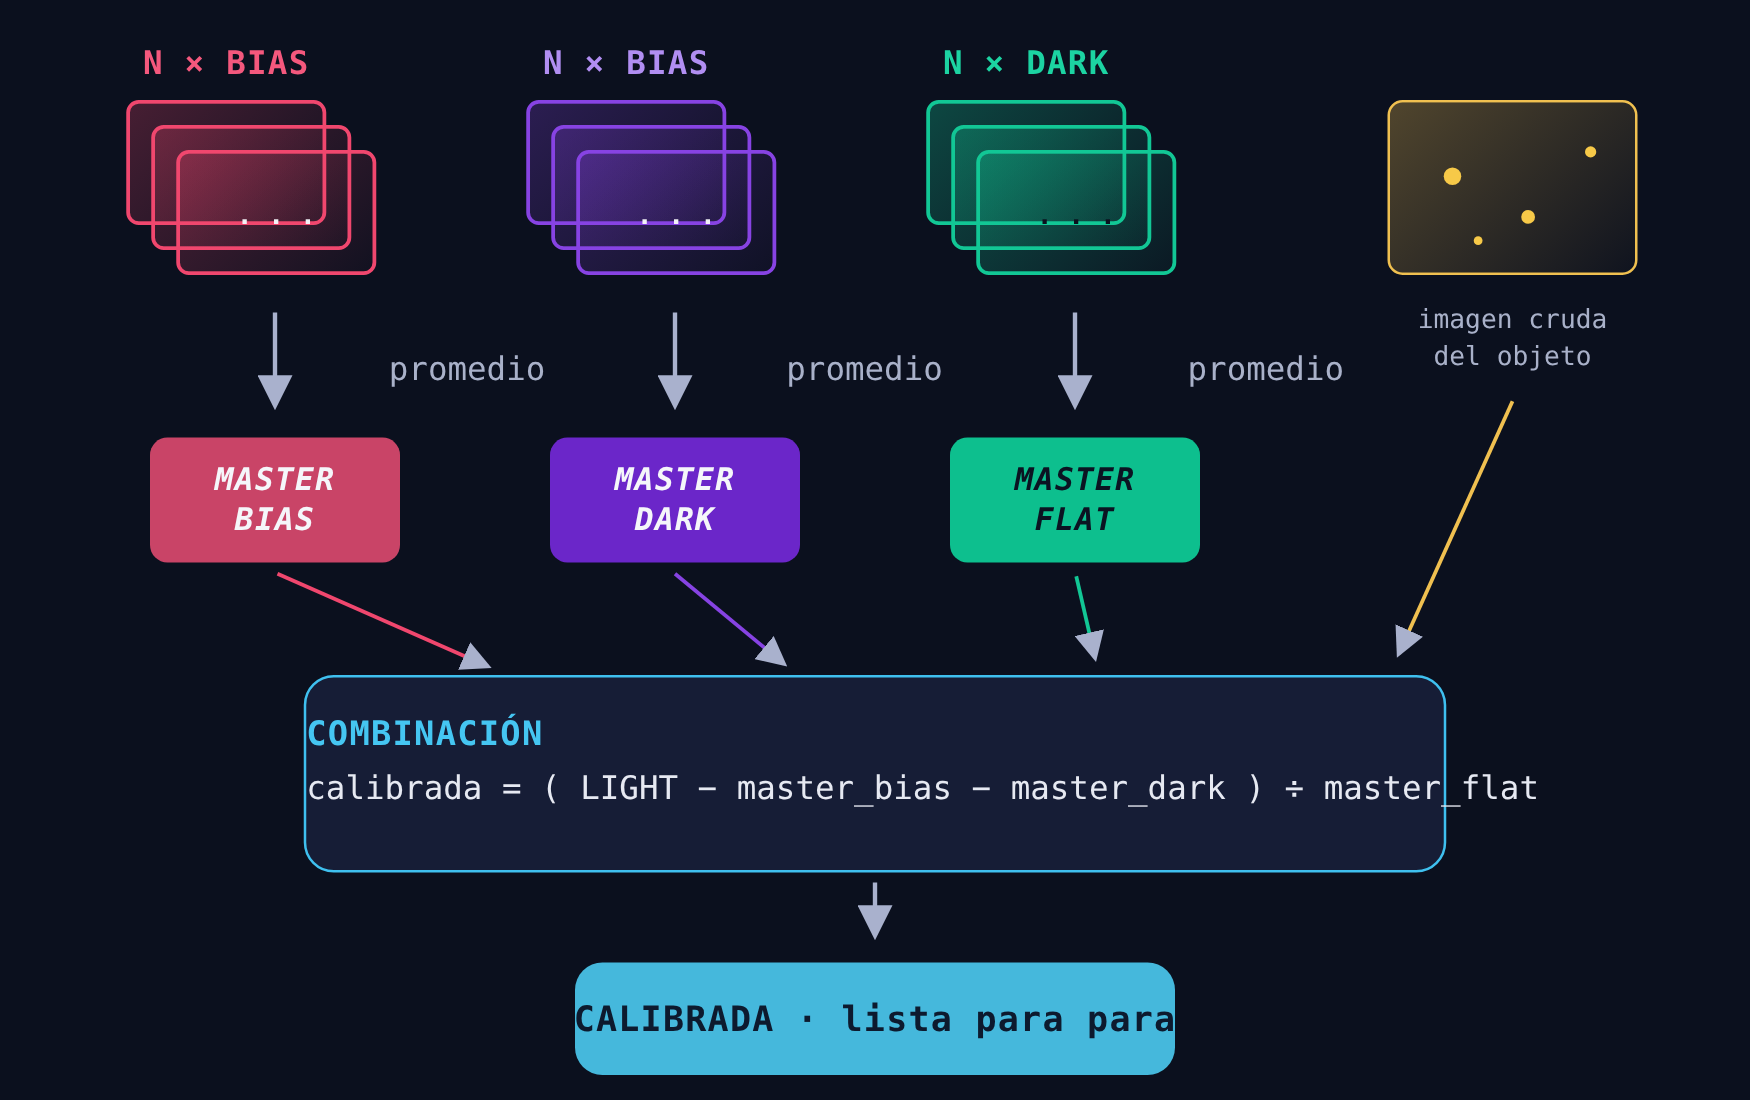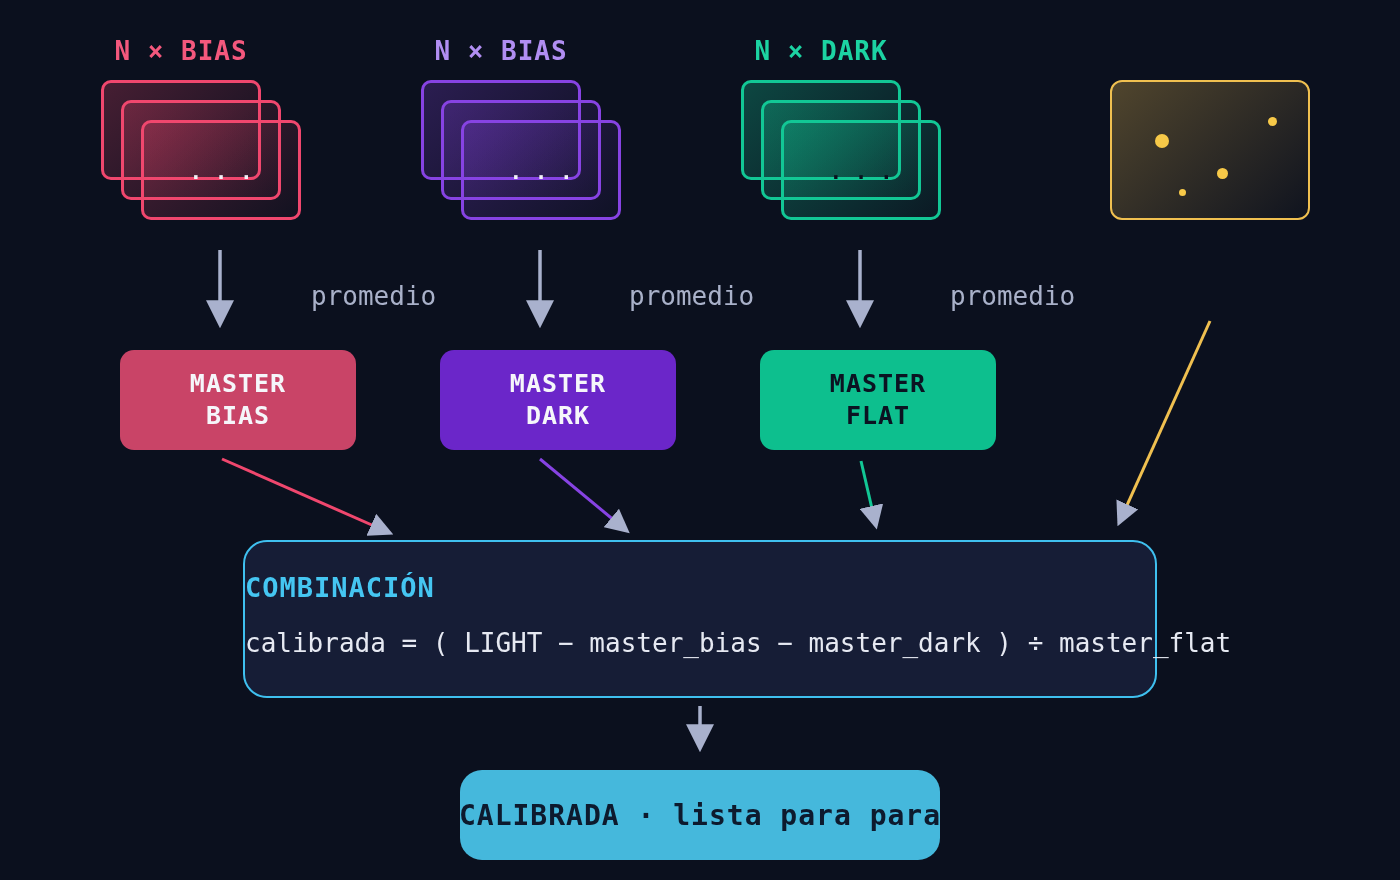--- a/index.html
+++ b/index.html
@@ -33,30 +33,30 @@
 
   .light-box{position:absolute;left:1110px;top:80px;width:200px;height:140px;border:2.5px solid var(--light);
     border-radius:12px;box-sizing:border-box;background:linear-gradient(135deg,rgba(240,192,80,.30),rgba(240,192,80,.02));}
   .star{position:absolute;border-radius:50%;background:var(--light-label);}
   .caption{position:absolute;left:1110px;top:240px;width:200px;text-align:center;color:var(--muted);
     font-size:21px;line-height:30px;white-space:pre-line;}
 
   .promedio{position:absolute;top:281px;color:var(--muted);font-size:26px;}
   .p1{left:311px;} .p2{left:629px;} .p3{left:950px;}
 
-  .master{position:absolute;top:350px;width:236px;height:100px;border-radius:14px;display:flex;align-items:center;
-    justify-content:center;text-align:center;font-size:25px;font-weight:bold;line-height:32px;white-space:pre-line;letter-spacing:1px;}
+  .master{position:absolute;top:350px;width:200px;height:100px;border-radius:14px;display:flex;align-items:center;
+    justify-content:center;text-align:center;font-size:25px;font-weight:bold;line-height:32px;white-space:pre-line;letter-spacing:1px;font-style:italic;}
   .m-bias{left:120px;background:var(--bias-box);color:var(--master-light);}
   .m-dark{left:440px;background:var(--dark-box);color:var(--master-light);}
   .m-flat{left:760px;background:var(--flat-box);color:var(--master-dark-text);}
 
   .combo{position:absolute;left:243px;top:540px;width:914px;height:158px;border:2.5px solid var(--cyan-border);
     border-radius:24px;box-sizing:border-box;background:var(--combo-fill);display:flex;flex-direction:column;align-items:flex-start;z-index:1;}
   .combo-title{margin-top:30px;color:var(--cyan-title);font-size:27px;font-weight:bold;letter-spacing:1px;}
-  .formula{margin-top:25px;color:var(--formula);font-size:26px;white-space:nowrap;}
+  .formula{margin-top:13px;color:var(--formula);font-size:26px;white-space:nowrap;}
 
   .result{position:absolute;left:460px;top:770px;width:480px;height:90px;border-radius:22px;background:var(--result-fill);
     display:flex;align-items:center;justify-content:center;overflow:hidden;z-index:1;}
   .result-label{color:var(--result-text);font-size:28px;font-weight:bold;white-space:nowrap;letter-spacing:1px;}
 
   .overlay{position:absolute;left:0;top:0;width:1400px;height:880px;z-index:3;pointer-events:none;}
 </style>
 </head>
 <body>
 
@@ -86,20 +86,22 @@
     <div class="r" style="left:781px;top:120px;"></div>
     <div class="dots" style="left:781px;top:160px;">. . .</div>
   </div>
 
   <div class="light-box">
     <div class="star" style="left:43px;top:52px;width:14px;height:14px;"></div>
     <div class="star" style="left:156px;top:35px;width:9px;height:9px;"></div>
     <div class="star" style="left:105px;top:86px;width:11px;height:11px;"></div>
     <div class="star" style="left:67px;top:107px;width:7px;height:7px;"></div>
   </div>
+  <div class="caption">imagen cruda
+del objeto</div>
 
   <div class="promedio p1">promedio</div>
   <div class="promedio p2">promedio</div>
   <div class="promedio p3">promedio</div>
 
   <div class="master m-bias">MASTER
 BIAS</div>
   <div class="master m-dark">MASTER
 DARK</div>
   <div class="master m-flat">MASTER

